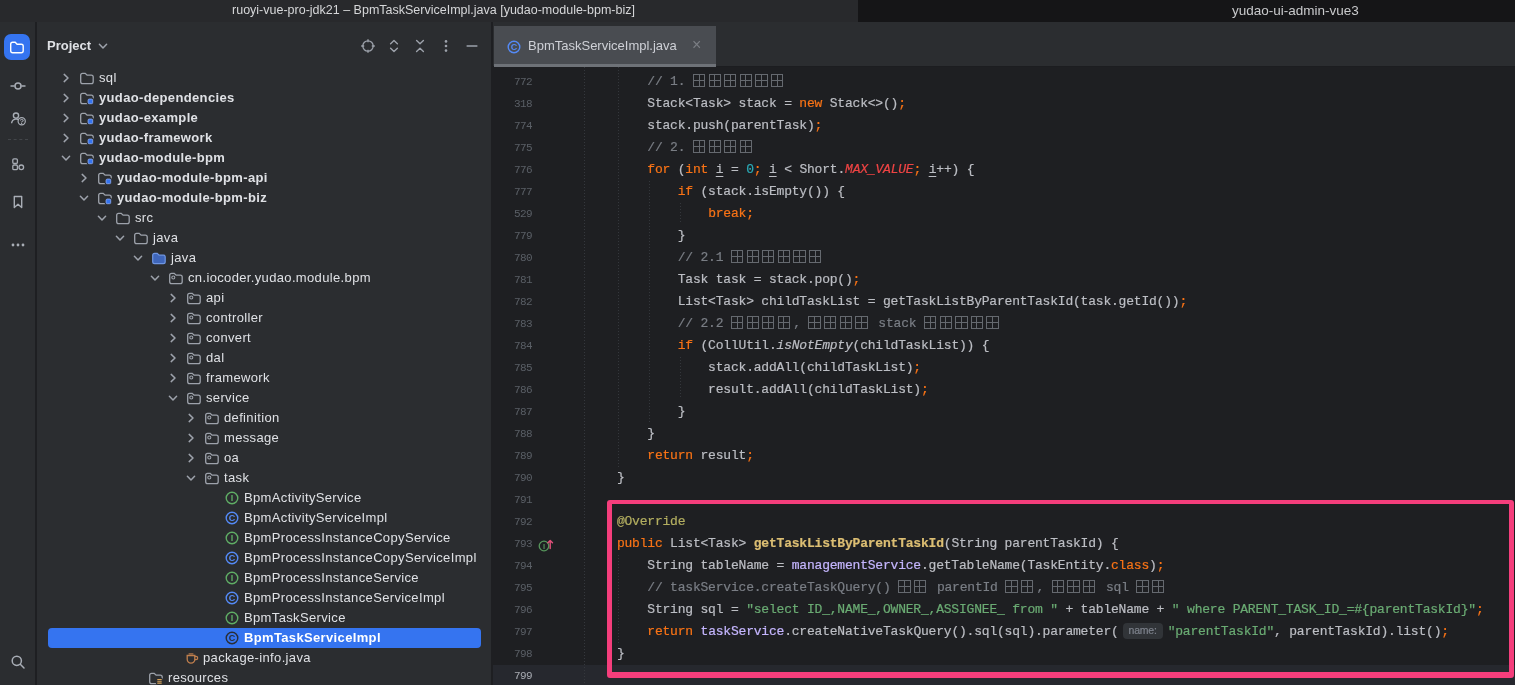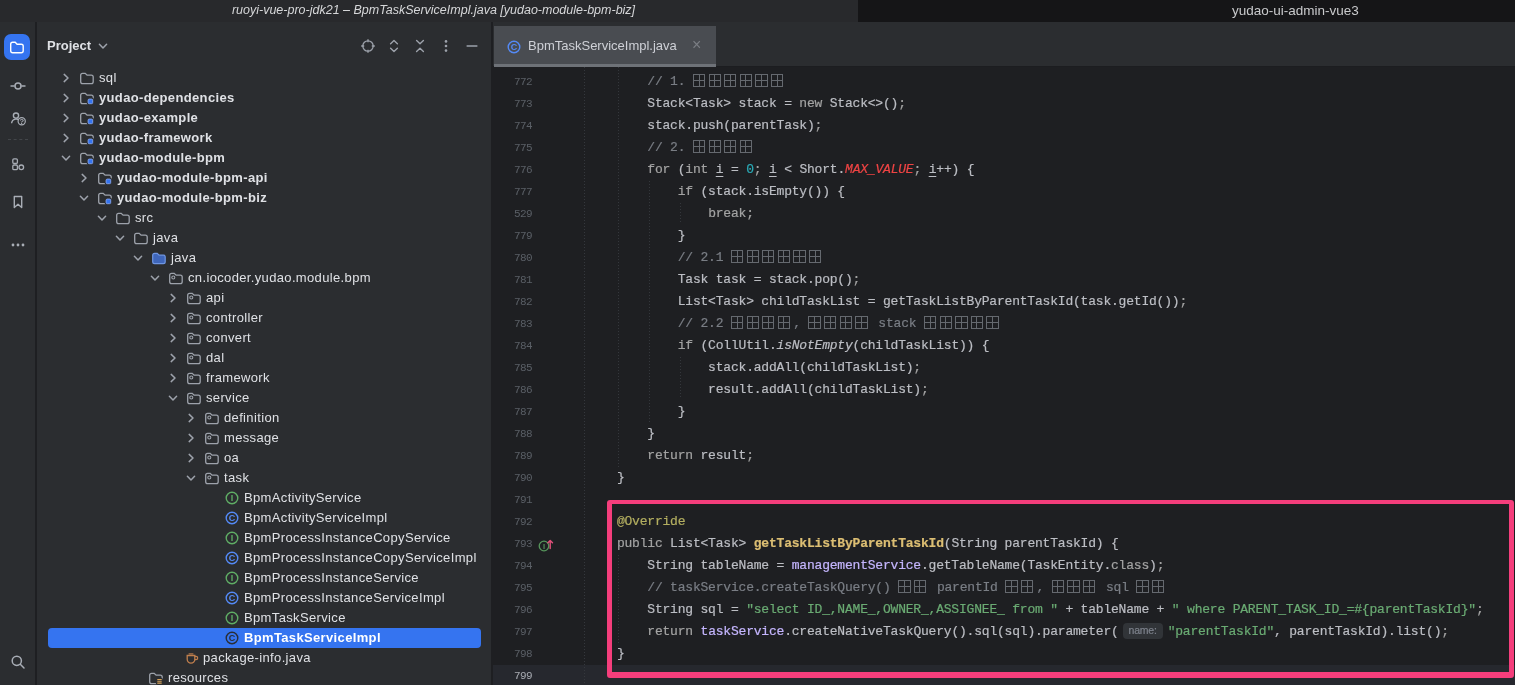--- a/index.html
+++ b/index.html
@@ -1,19 +1,19 @@
 <!DOCTYPE html>
 <html><head><meta charset="utf-8"><style>
 * { margin:0; padding:0; box-sizing:border-box; }
 html,body { width:1515px; height:685px; overflow:hidden; background:#1e1f22;
   font-family:"Liberation Sans",sans-serif; -webkit-font-smoothing:antialiased; }
 #root { position:relative; width:1515px; height:685px; }
 
 #ttl { position:absolute; left:0; top:0; width:858px; height:22px; background:#28292c;
-  color:#d6d7d9; font-size:12.5px; text-align:center; line-height:21px; padding-left:9px;font-style:italic; }
+  color:#d6d7d9; font-size:12.5px; text-align:center; line-height:21px; padding-left:9px; }
 #ttr { position:absolute; left:858px; top:0; width:657px; height:22px; background:#151517;
   color:#c9cacc; font-size:13.5px; line-height:21px; }
 #ttr span { position:absolute; left:374px; top:0; }
 
 #abar { position:absolute; left:0; top:22px; width:36px; height:663px; background:#2b2d30;
   border-right:1px solid #1e1f22; }
 #projbtn { position:absolute; left:4px; top:12px; width:26px; height:26px; border-radius:7px; background:#3574f0; }
 .aic { position:absolute; left:10px; }
 
 #tree { position:absolute; left:37px; top:22px; width:454px; height:663px; background:#2b2d30; }
@@ -36,21 +36,21 @@
 #tab .x { position:absolute; left:198px; top:10px; color:#7b7e84; font-size:16px; }
 #vborder { position:absolute; left:491px; top:22px; width:2px; height:663px; background:#1e1f22; }
 
 #caret { position:absolute; left:493px; top:665px; width:1022px; height:20px; background:#26282e; }
 
 .ln { position:absolute; width:532px; text-align:right; color:#5a5f66;
   font-family:"Liberation Mono",monospace; font-size:11px; letter-spacing:-0.6px; line-height:22px; height:22px; }
 .ln.cur { color:#a6a9b0; }
 .cl { position:absolute; left:586.5px; white-space:pre; font-family:"Liberation Mono",monospace;
   font-size:13px; letter-spacing:-0.2px; line-height:22px; height:22px; color:#bcbec4; -webkit-text-stroke:0.2px currentColor; }
-.k { color:#a3a3a3; }
+.k { color:#f97316; }
 .c { color:#7a7e85; }
 .s { color:#6aab73; }
 .n { color:#2aacb8; }
 .st { color:#ef4444; font-style:italic; }
 .f { color:#c4b5fd; }
 .m { color:#dcbe73; font-weight:bold; }
 .a { color:#b3ae60; }
 .u { text-decoration:underline; text-underline-offset:3px; }
 .it { font-style:italic; }
 .hint { display:inline-block; background:#313438; color:#7d828c; border-radius:4px;
@@ -536,21 +536,21 @@
       </div>
 </div>
 <div id="gutsep"></div>
 <div class="ig" style="left:617.7px;top:67px;height:400px"></div>
 <div class="ig" style="left:649.0px;top:181px;height:242px"></div>
 <div class="ig" style="left:680.3px;top:203px;height:20px"></div>
 <div class="ig" style="left:680.3px;top:357px;height:42px"></div>
 <div class="ig" style="left:617.7px;top:555px;height:88px"></div>
 <div class="ln" style="top:71px">772</div>
 <div class="cl" style="top:71px">        <span class="c">// 1. <i class="z "></i><i class="z "></i><i class="z "></i><i class="z "></i><i class="z "></i><i class="z "></i></span></div>
-<div class="ln" style="top:93px">773</div>
+<div class="ln" style="top:93px">318</div>
 <div class="cl" style="top:93px">        Stack&lt;Task&gt; stack = <span class="k">new</span> Stack&lt;&gt;()<span class="k">;</span></div>
 <div class="ln" style="top:115px">774</div>
 <div class="cl" style="top:115px">        stack.push(parentTask)<span class="k">;</span></div>
 <div class="ln" style="top:137px">775</div>
 <div class="cl" style="top:137px">        <span class="c">// 2. <i class="z "></i><i class="z "></i><i class="z "></i><i class="z "></i></span></div>
 <div class="ln" style="top:159px">776</div>
 <div class="cl" style="top:159px">        <span class="k">for</span> (<span class="k">int</span> <span class="u">i</span> = <span class="n">0</span><span class="k">;</span> <span class="u">i</span> &lt; Short.<span class="st">MAX_VALUE</span><span class="k">;</span> <span class="u">i</span>++) {</div>
 <div class="ln" style="top:181px">777</div>
 <div class="cl" style="top:181px">            <span class="k">if</span> (stack.isEmpty()) {</div>
 <div class="ln" style="top:203px">529</div>

